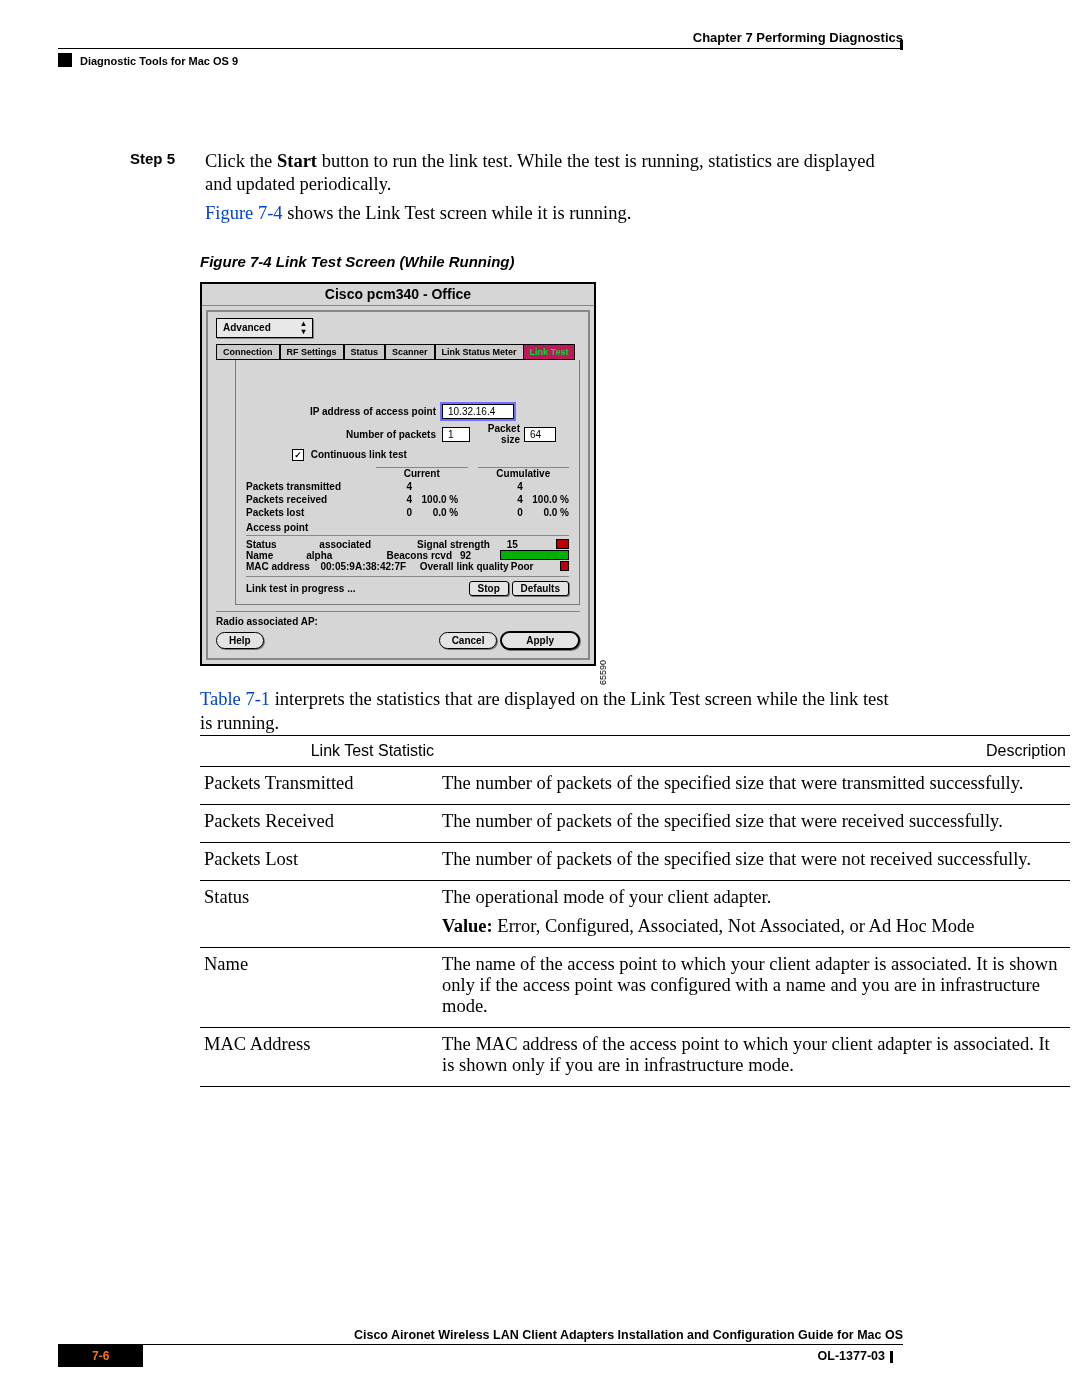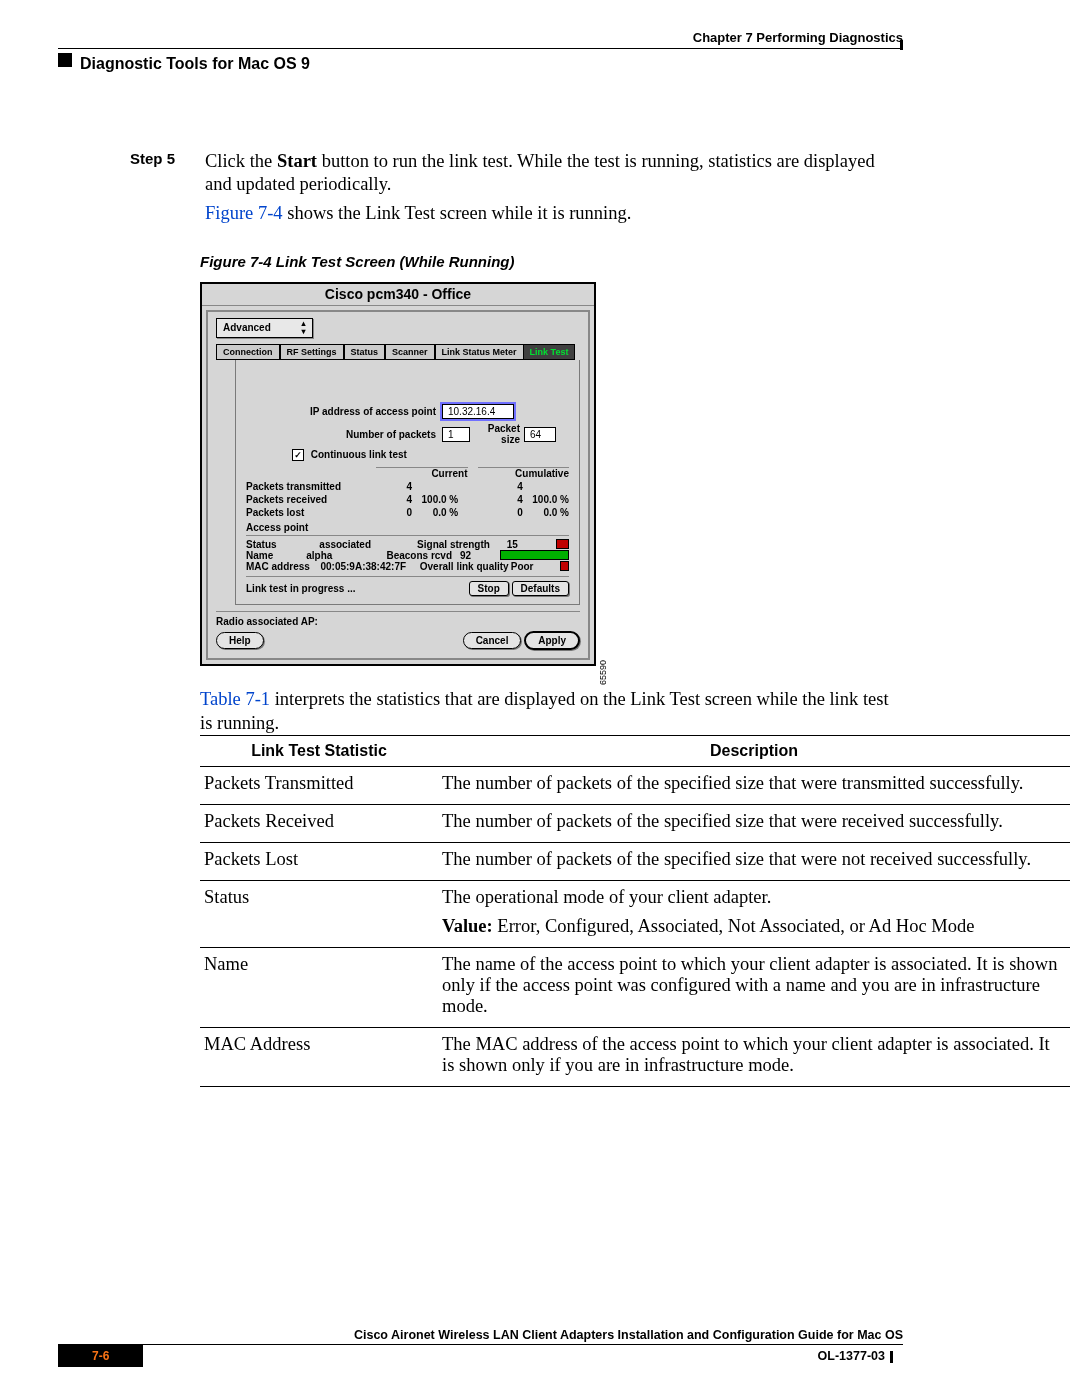--- a/index.html
+++ b/index.html
@@ -27,21 +27,21 @@
     top: 30px;
     font-family: Arial, Helvetica, sans-serif;
     font-size: 13px;
     font-weight: bold;
   }
   .hdr-left {
     position: absolute;
     left: 80px;
     top: 55px;
     font-family: Arial, Helvetica, sans-serif;
-    font-size: 16px;
+    font-size: 11px;
     font-weight: bold;
   }
   .hdr-black {
     position: absolute;
     left: 58px;
     top: 53px;
     width: 14px;
     height: 14px;
     background: #000;
   }
@@ -98,36 +98,36 @@
     background:#e8e8e8;
     border:1px solid #000;
     padding:1px 6px;
     font-weight:bold;
     font-size:10px;
     box-shadow: 1px 1px 0 #888;
   }
   .dd-arrows { display:inline-block; margin-left:28px; font-size:8px; line-height:8px; vertical-align:middle;}
   .tabbar { margin-top:6px; display:flex; gap:0; font-weight:bold; font-size:9px;}
   .tab { border:1px solid #000; background:#ccc; padding:2px 6px;}
-  .tab.active { background:#404040; color:#00e030; border-left:none;}
+  .tab.active { background:#be185d; color:#00e030; border-left:none;}
   .panel { border:1px solid #7a7a7a; border-top:none; background:#d6d6d6; padding:40px 10px 8px 10px; font-size:10px; font-weight:bold;margin-left:19px;}
   .row { display:flex; align-items:center; margin:4px 0;}
   .row .lbl { width:190px; text-align:right; padding-right:6px;}
   .textbox {
     display:inline-block;
     background:#fff;
     border:1px solid #000;
     padding:1px 5px;
     min-width:60px;
     font-weight:normal;
   }
   .textbox.focus { outline:2px solid #7070ff; }
   .cb { display:inline-block; width:10px; height:10px; border:1px solid #000; background:#fff; text-align:center; font-size:9px; line-height:10px; margin-right:4px;}
   .sect-hdr { display:flex; margin-top:6px; font-size:10px;}
-  .sect-hdr .col { flex:1; text-align:right; font-weight:bold;}
+  .sect-hdr .col { flex:1; text-align:center; font-weight:bold;}
   .stat-row { display:flex; font-size:10px; margin:2px 0;}
   .stat-row .s-lbl { width:130px; font-weight:bold;}
   .stat-row .s-c1 { width:50px; text-align:right; font-weight:bold;}
   .stat-row .s-p1 { width:50px; text-align:right; font-weight:bold;}
   .stat-row .s-c2 { width:70px; text-align:right; font-weight:bold;}
   .stat-row .s-p2 { width:50px; text-align:right; font-weight:bold;}
   .ap-area { margin-top:4px; font-size:10px; font-weight:bold;}
   .ap-row { display:flex; }
   .ap-row .k { width:90px;}
   .ap-row .v { width:120px;}
@@ -141,34 +141,34 @@
     display:inline-block;
     border:1px solid #000;
     background:#e4e4e4;
     padding:1px 8px;
     font-weight:bold;
     font-size:10px;
     border-radius:3px;
     box-shadow:1px 1px 0 #777;
   }
   .btn.pill { border-radius:10px; padding:2px 12px;}
-  .btn.primary { border:2px solid #000; border-radius:12px; padding:2px 12px;}
+  .btn.primary { border:2px solid #000; border-radius:12px; padding:2px 24px;}
   .btn-row { display:flex; justify-content:space-between; align-items:center; margin-top:4px;}
   .fig-id { position:absolute; right:-14px; bottom:4px; font-size:9px; transform:rotate(-90deg); transform-origin:right bottom; font-family:Arial;}
   table.stats {
     border-collapse: collapse;
     width: 870px;
     margin-left: 0;
     font-size: 18.5px;
   }
   table.stats th {
-    text-align:center;
+    text-align:right;
     font-family: Arial, Helvetica, sans-serif;
     font-size: 16px;
-    font-weight:bold;
+    font-weight:normal;
     border-top:1px solid #000;
     border-bottom:1px solid #000;
     padding:6px 4px;
   }
   table.stats td {
     border-bottom:1px solid #000;
     padding:6px 4px 10px 4px;
     vertical-align:top;
     font-family:"Times New Roman",Times,serif;
   }

